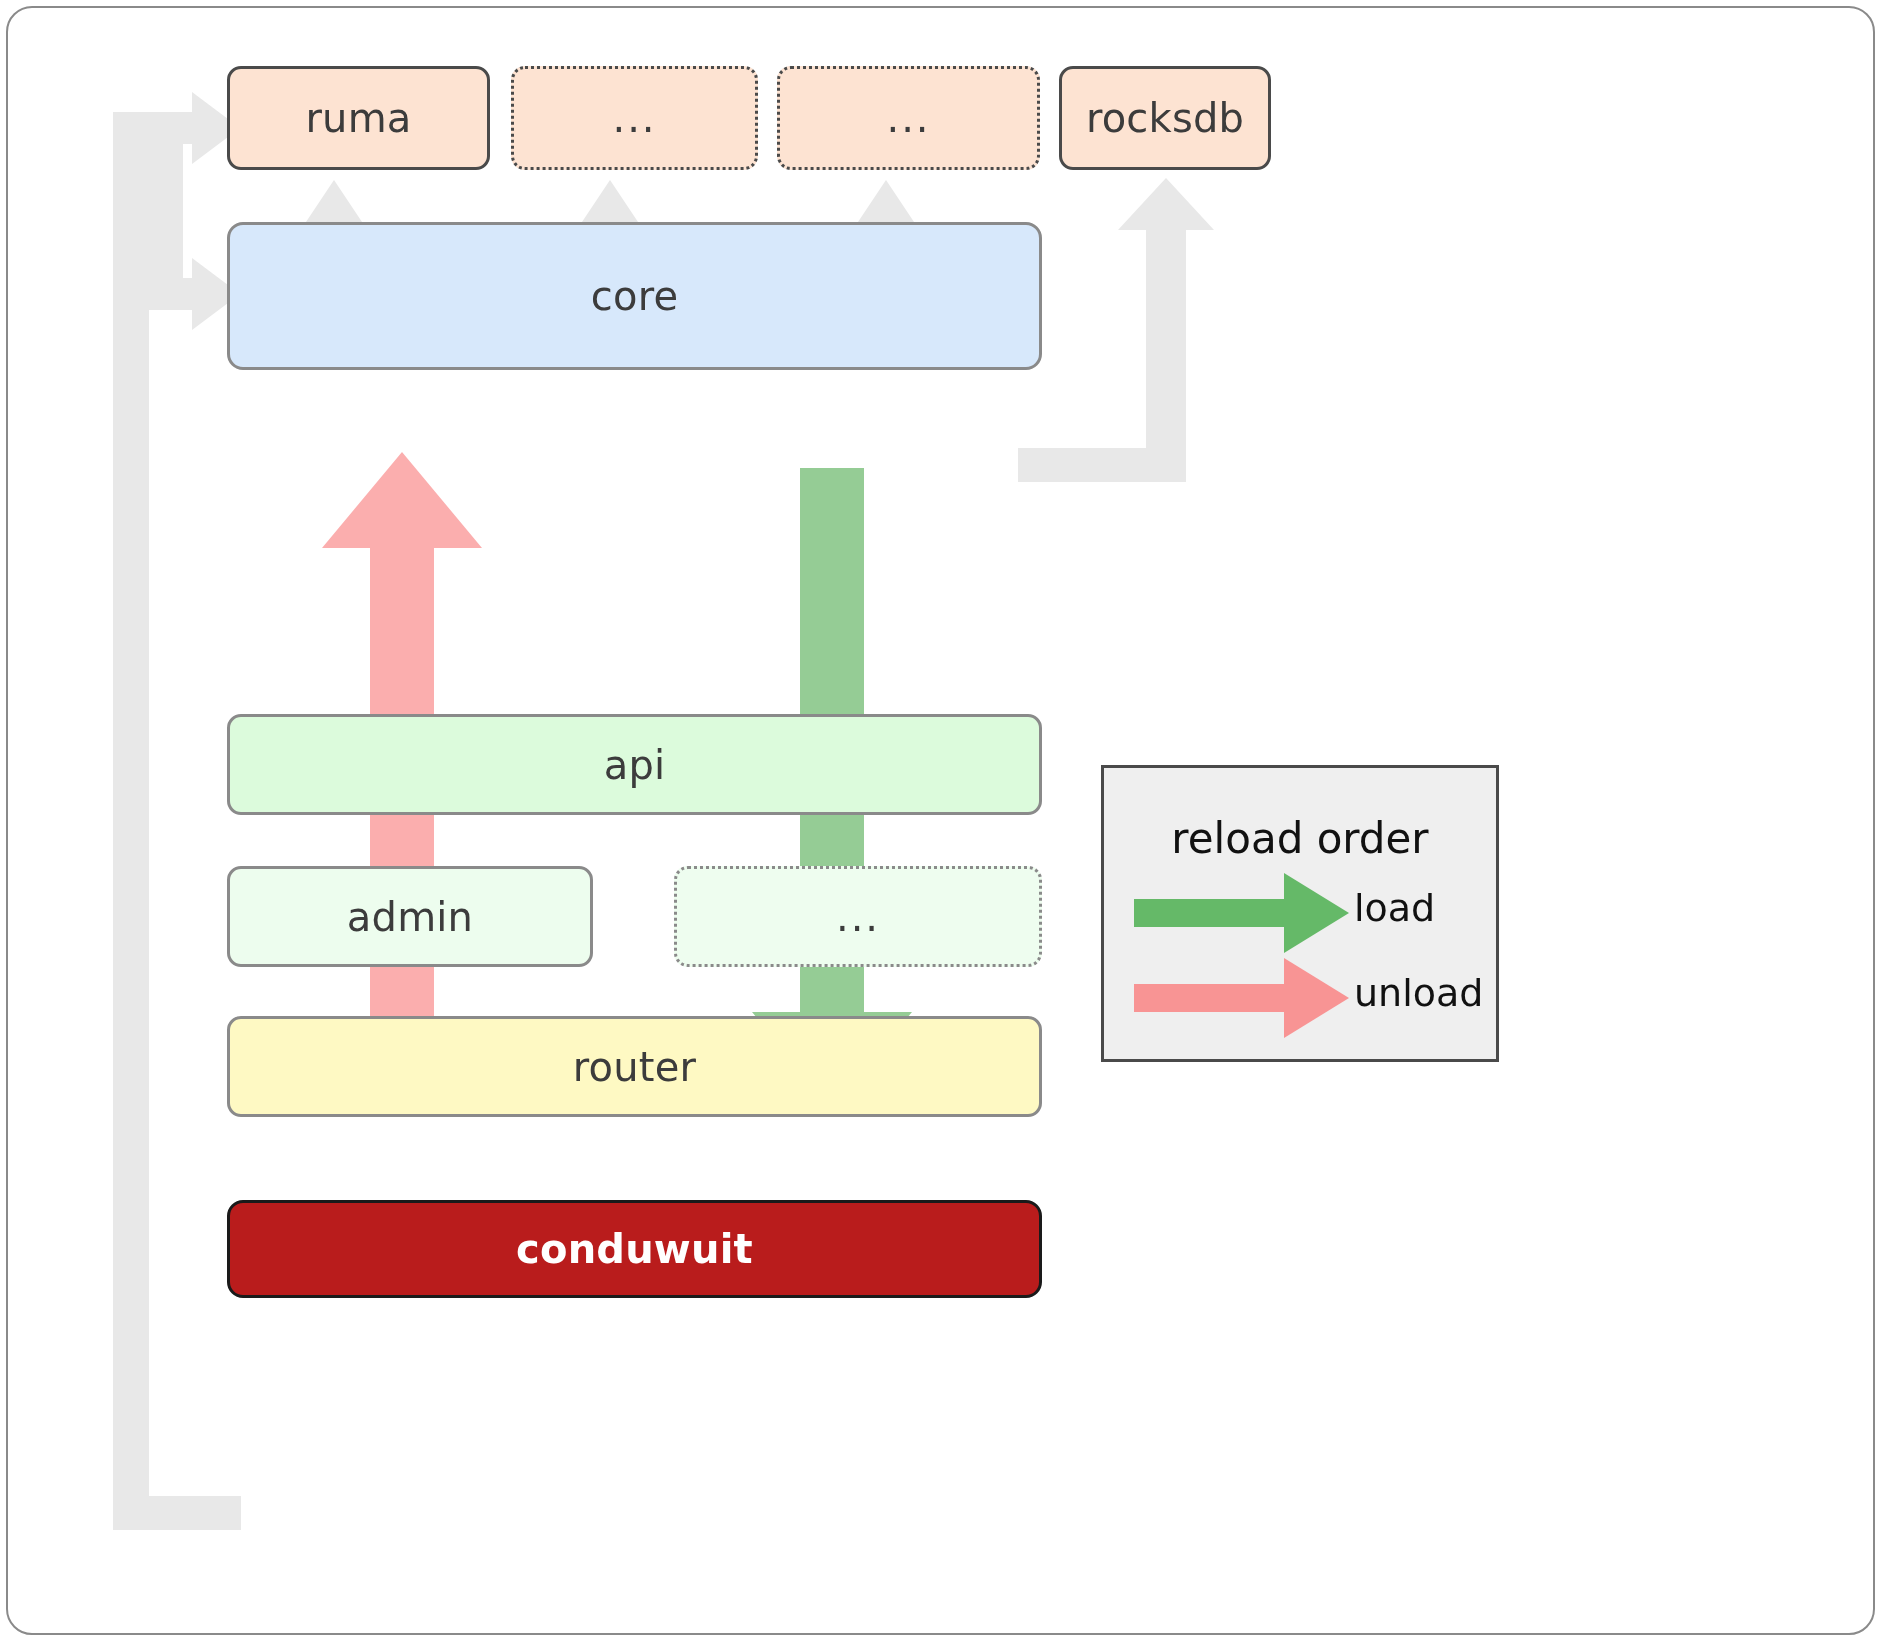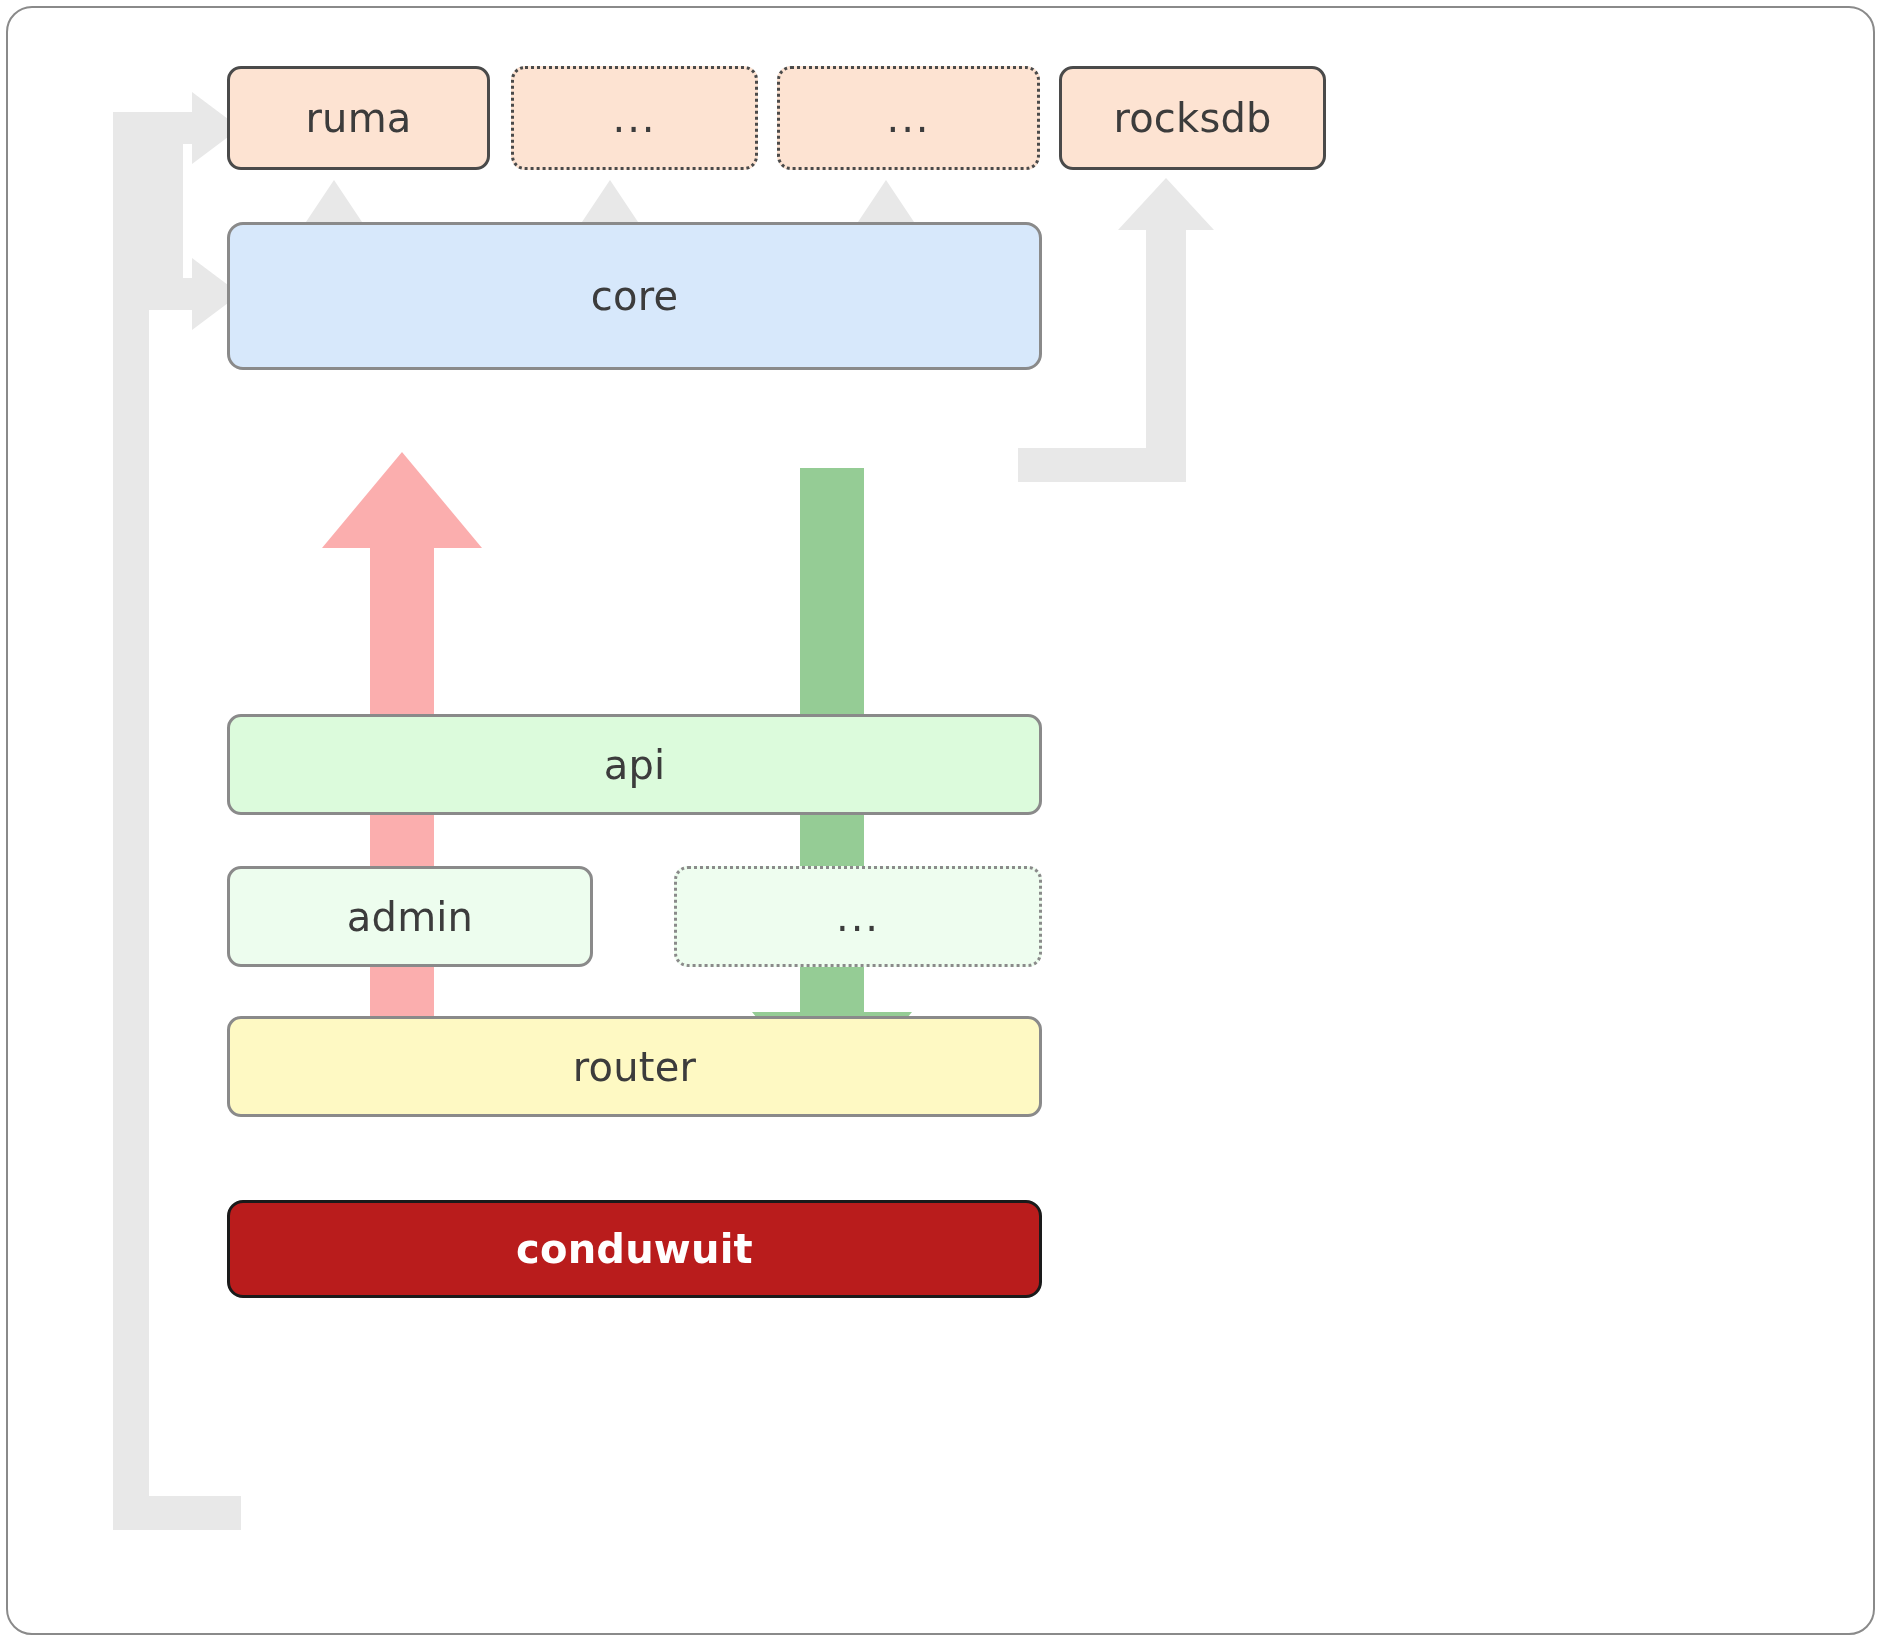--- a/index.html
+++ b/index.html
@@ -160,21 +160,21 @@
   </div>
 
   <div class="node dep-dotted node-dots" style="left:487px; top:66px; width:247px; height:104px;">
     <span>...</span>
   </div>
 
   <div class="node dep-dotted node-dots" style="left:753px; top:66px; width:263px; height:104px;">
     <span>...</span>
   </div>
 
-  <div class="node dep-solid" style="left:1035px; top:66px; width:267px; height:104px;">
+  <div class="node dep-solid" style="left:1035px; top:66px; width:212px; height:104px;">
     <span>rocksdb</span>
   </div>
 
   <div class="node core-box" style="left:203px; top:222px; width:815px; height:148px;justify-content:center;">
     <span>core</span>
   </div>
 
 
 
   <div class="node api-box" style="left:203px; top:714px; width:815px; height:101px;">
@@ -190,14 +190,27 @@
   </div>
 
   <div class="node router-box" style="left:203px; top:1016px; width:815px; height:101px;">
     <span>router</span>
   </div>
 
   <div class="node conduwuit-box" style="left:203px; top:1200px; width:815px; height:98px;">
     <span>conduwuit</span>
   </div>
 
+  <div class="legend-box" style="left:1101px; top:765px; width:398px; height:297px;">
+    <div class="legend-title">reload order</div>
+
+    <svg style="position:absolute; left:30px; top:105px; width:220px; height:80px;" viewBox="0 0 220 80" xmlns="http://www.w3.org/2000/svg">
+      <path d="M 0 26 L 150 26 L 150 0 L 215 40 L 150 80 L 150 54 L 0 54 Z" fill="#4caf50" opacity="0.85"></path>
+    </svg>
+    <div class="legend-label" style="left:250px; top:118px;">load</div>
+
+    <svg style="position:absolute; left:30px; top:190px; width:220px; height:80px;" viewBox="0 0 220 80" xmlns="http://www.w3.org/2000/svg">
+      <path d="M 0 26 L 150 26 L 150 0 L 215 40 L 150 80 L 150 54 L 0 54 Z" fill="#f88a8a" opacity="0.9"></path>
+    </svg>
+    <div class="legend-label" style="left:250px; top:203px;">unload</div>
+  </div>
 
 </div>
 
 </body></html>

